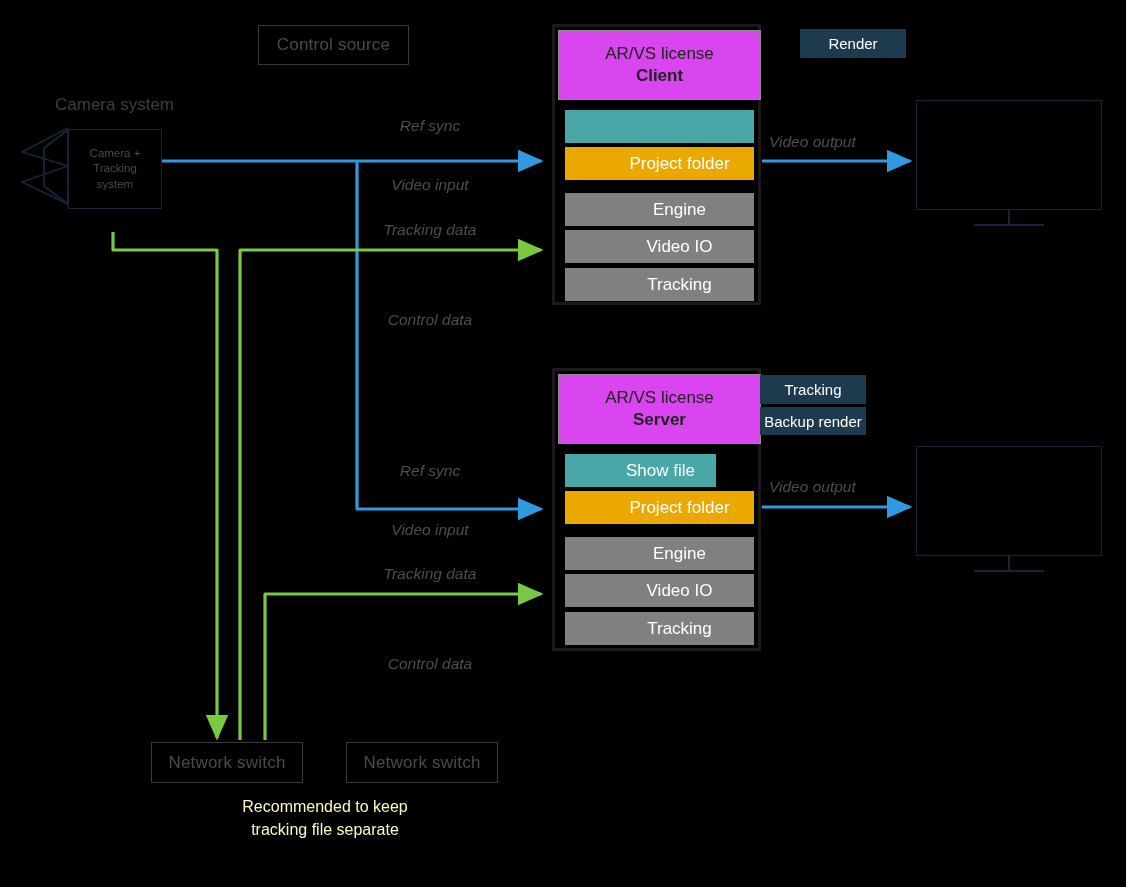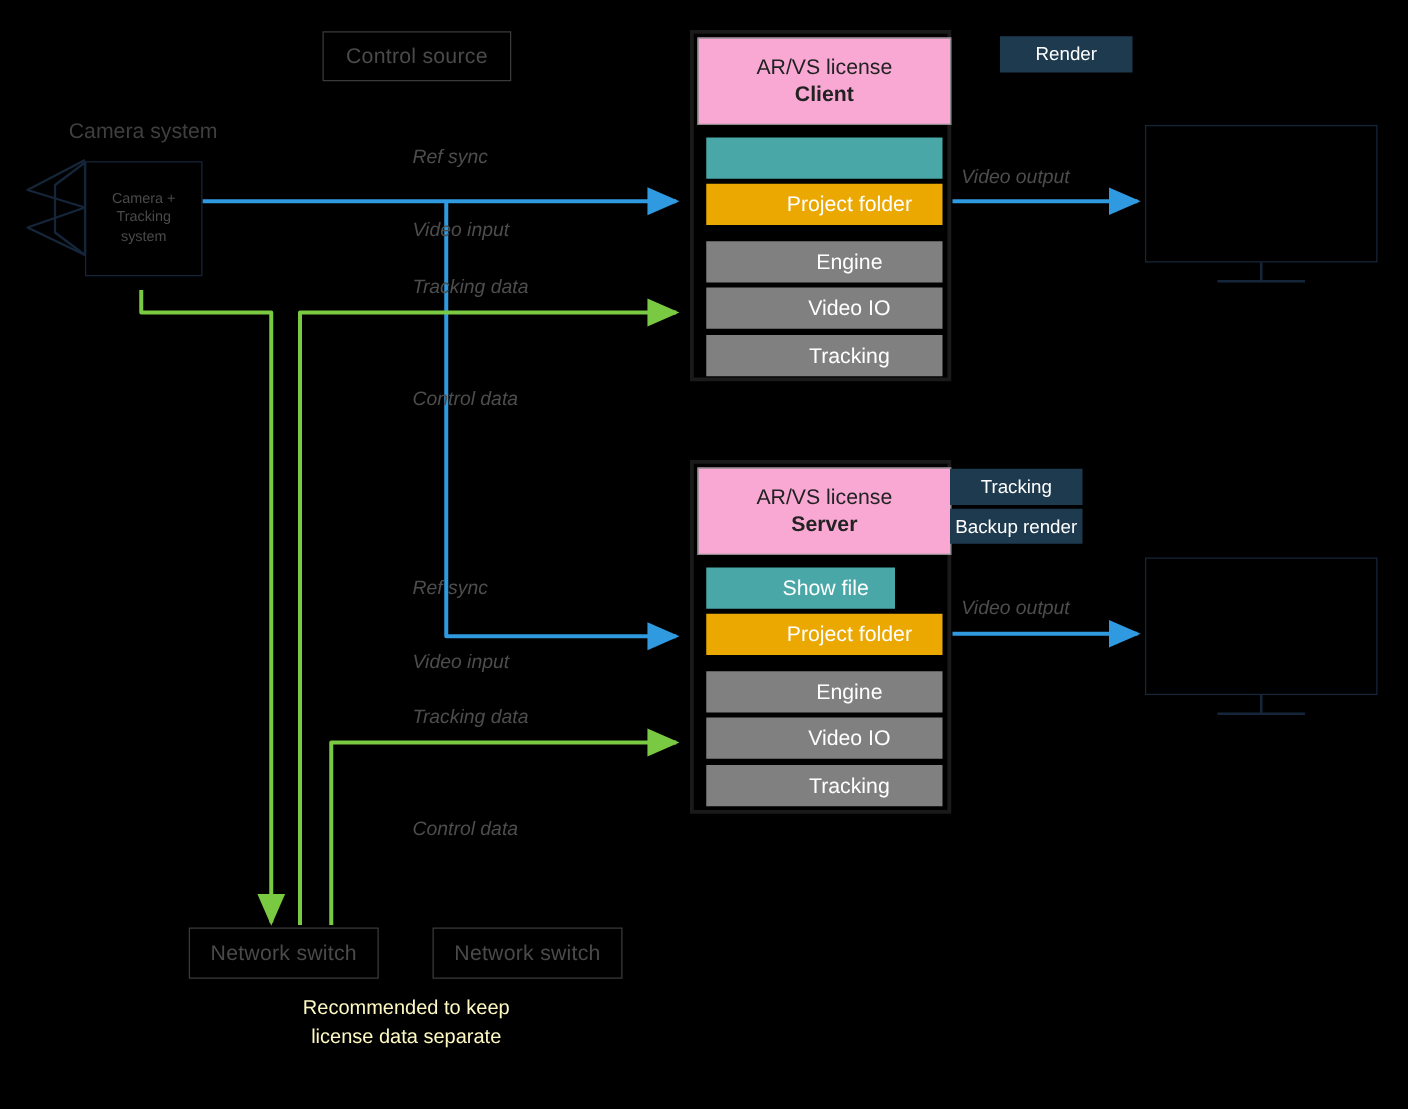--- a/index.html
+++ b/index.html
@@ -25,21 +25,21 @@
   
   .camera-body{
     border:1.5px solid #16263a;background:transparent;
     display:flex;align-items:center;justify-content:center;
     text-align:center;color:#4a4a4a;font-size:11.5px;line-height:1.35;
   }
 
   
   .unit{ background:#000; border:3px solid #1a1a1a; }
   .unit-header{
-    background:#f9a8d4;border:1px solid #8d8d8d;
+    background:#d946ef;border:1px solid #8d8d8d;
     display:flex;flex-direction:column;align-items:center;justify-content:center;
     color:#222;font-size:17px;line-height:1.28;
   }
   .unit-header .strong{font-weight:bold;font-size:17px;}
   .row{
     display:flex;align-items:center;justify-content:center;
     color:#fff;font-size:17px;height:33px;margin:0 0 4px 0;padding-left:40px;
   }
   .row.teal{background:#4aa7a7;}
   .row.amber{background:#eaa800;}
@@ -52,21 +52,21 @@
   }
 
   
   .monitor-screen{border:1.5px solid #16263a;background:transparent;}
   .monitor-stem{background:#16263a;}
   .monitor-base{background:#16263a;}
 
   
   .wirelabel{
     color:#4d4d4d;font-style:italic;font-size:15.5px;
-    text-align:left;white-space:nowrap;
+    text-align:center;white-space:nowrap;
   }
   .wirelabel.left{text-align:left;}
   .title-text{color:#3f3f3f;font-size:17px;white-space:nowrap;}
   .note-text{
     color:#fef9c3;font-size:16px;text-align:center;line-height:1.45;
   }
 </style>
 </head>
 <body>
 
@@ -101,21 +101,21 @@
 
   <div class="abs title-text" style="left:55px;top:95px;">Camera system</div>
 
   <svg class="abs" style="left:20px;top:126px;width:52px;height:82px;">
     <path d="M48,2 L2,26 L48,40 L2,56 L48,78" fill="none" stroke="#16263a" stroke-width="1.8" stroke-linejoin="round"></path>
   </svg>
   <svg class="abs" style="left:20px;top:126px;width:52px;height:82px;">
     <path d="M48,4 L24,22 L24,60 L48,78 Z" fill="none" stroke="#16263a" stroke-width="1.8" stroke-linejoin="round"></path>
   </svg>
 
-  <div class="abs camera-body" style="left:68px;top:129px;width:94px;height:92px;">
+  <div class="abs camera-body" style="left:68px;top:129px;width:94px;height:80px;">
     <div>
       <div>Camera +</div>
       <div>Tracking</div>
       <div>system</div>
     </div>
   </div>
 
   <div class="abs plainbox" style="left:258px;top:25px;width:151px;height:40px;">Control source</div>
 
   <div class="abs unit" style="left:552px;top:24px;width:209px;height:281px;">
@@ -171,16 +171,16 @@
     <div class="monitor-screen abs" style="left:0;top:0;width:186px;height:110px;"></div>
     <div class="monitor-stem abs" style="left:92px;top:110px;width:2px;height:16px;"></div>
     <div class="monitor-base abs" style="left:58px;top:124px;width:70px;height:2px;"></div>
   </div>
 
   <div class="abs plainbox" style="left:151px;top:742px;width:152px;height:41px;">Network switch</div>
   <div class="abs plainbox" style="left:346px;top:742px;width:152px;height:41px;">Network switch</div>
 
   <div class="abs note-text" style="left:190px;top:795px;width:270px;">
     <div>Recommended to keep</div>
-    <div>license data separate</div>
+    <div>tracking file separate</div>
   </div>
 
 </div>
 
 </body></html>

